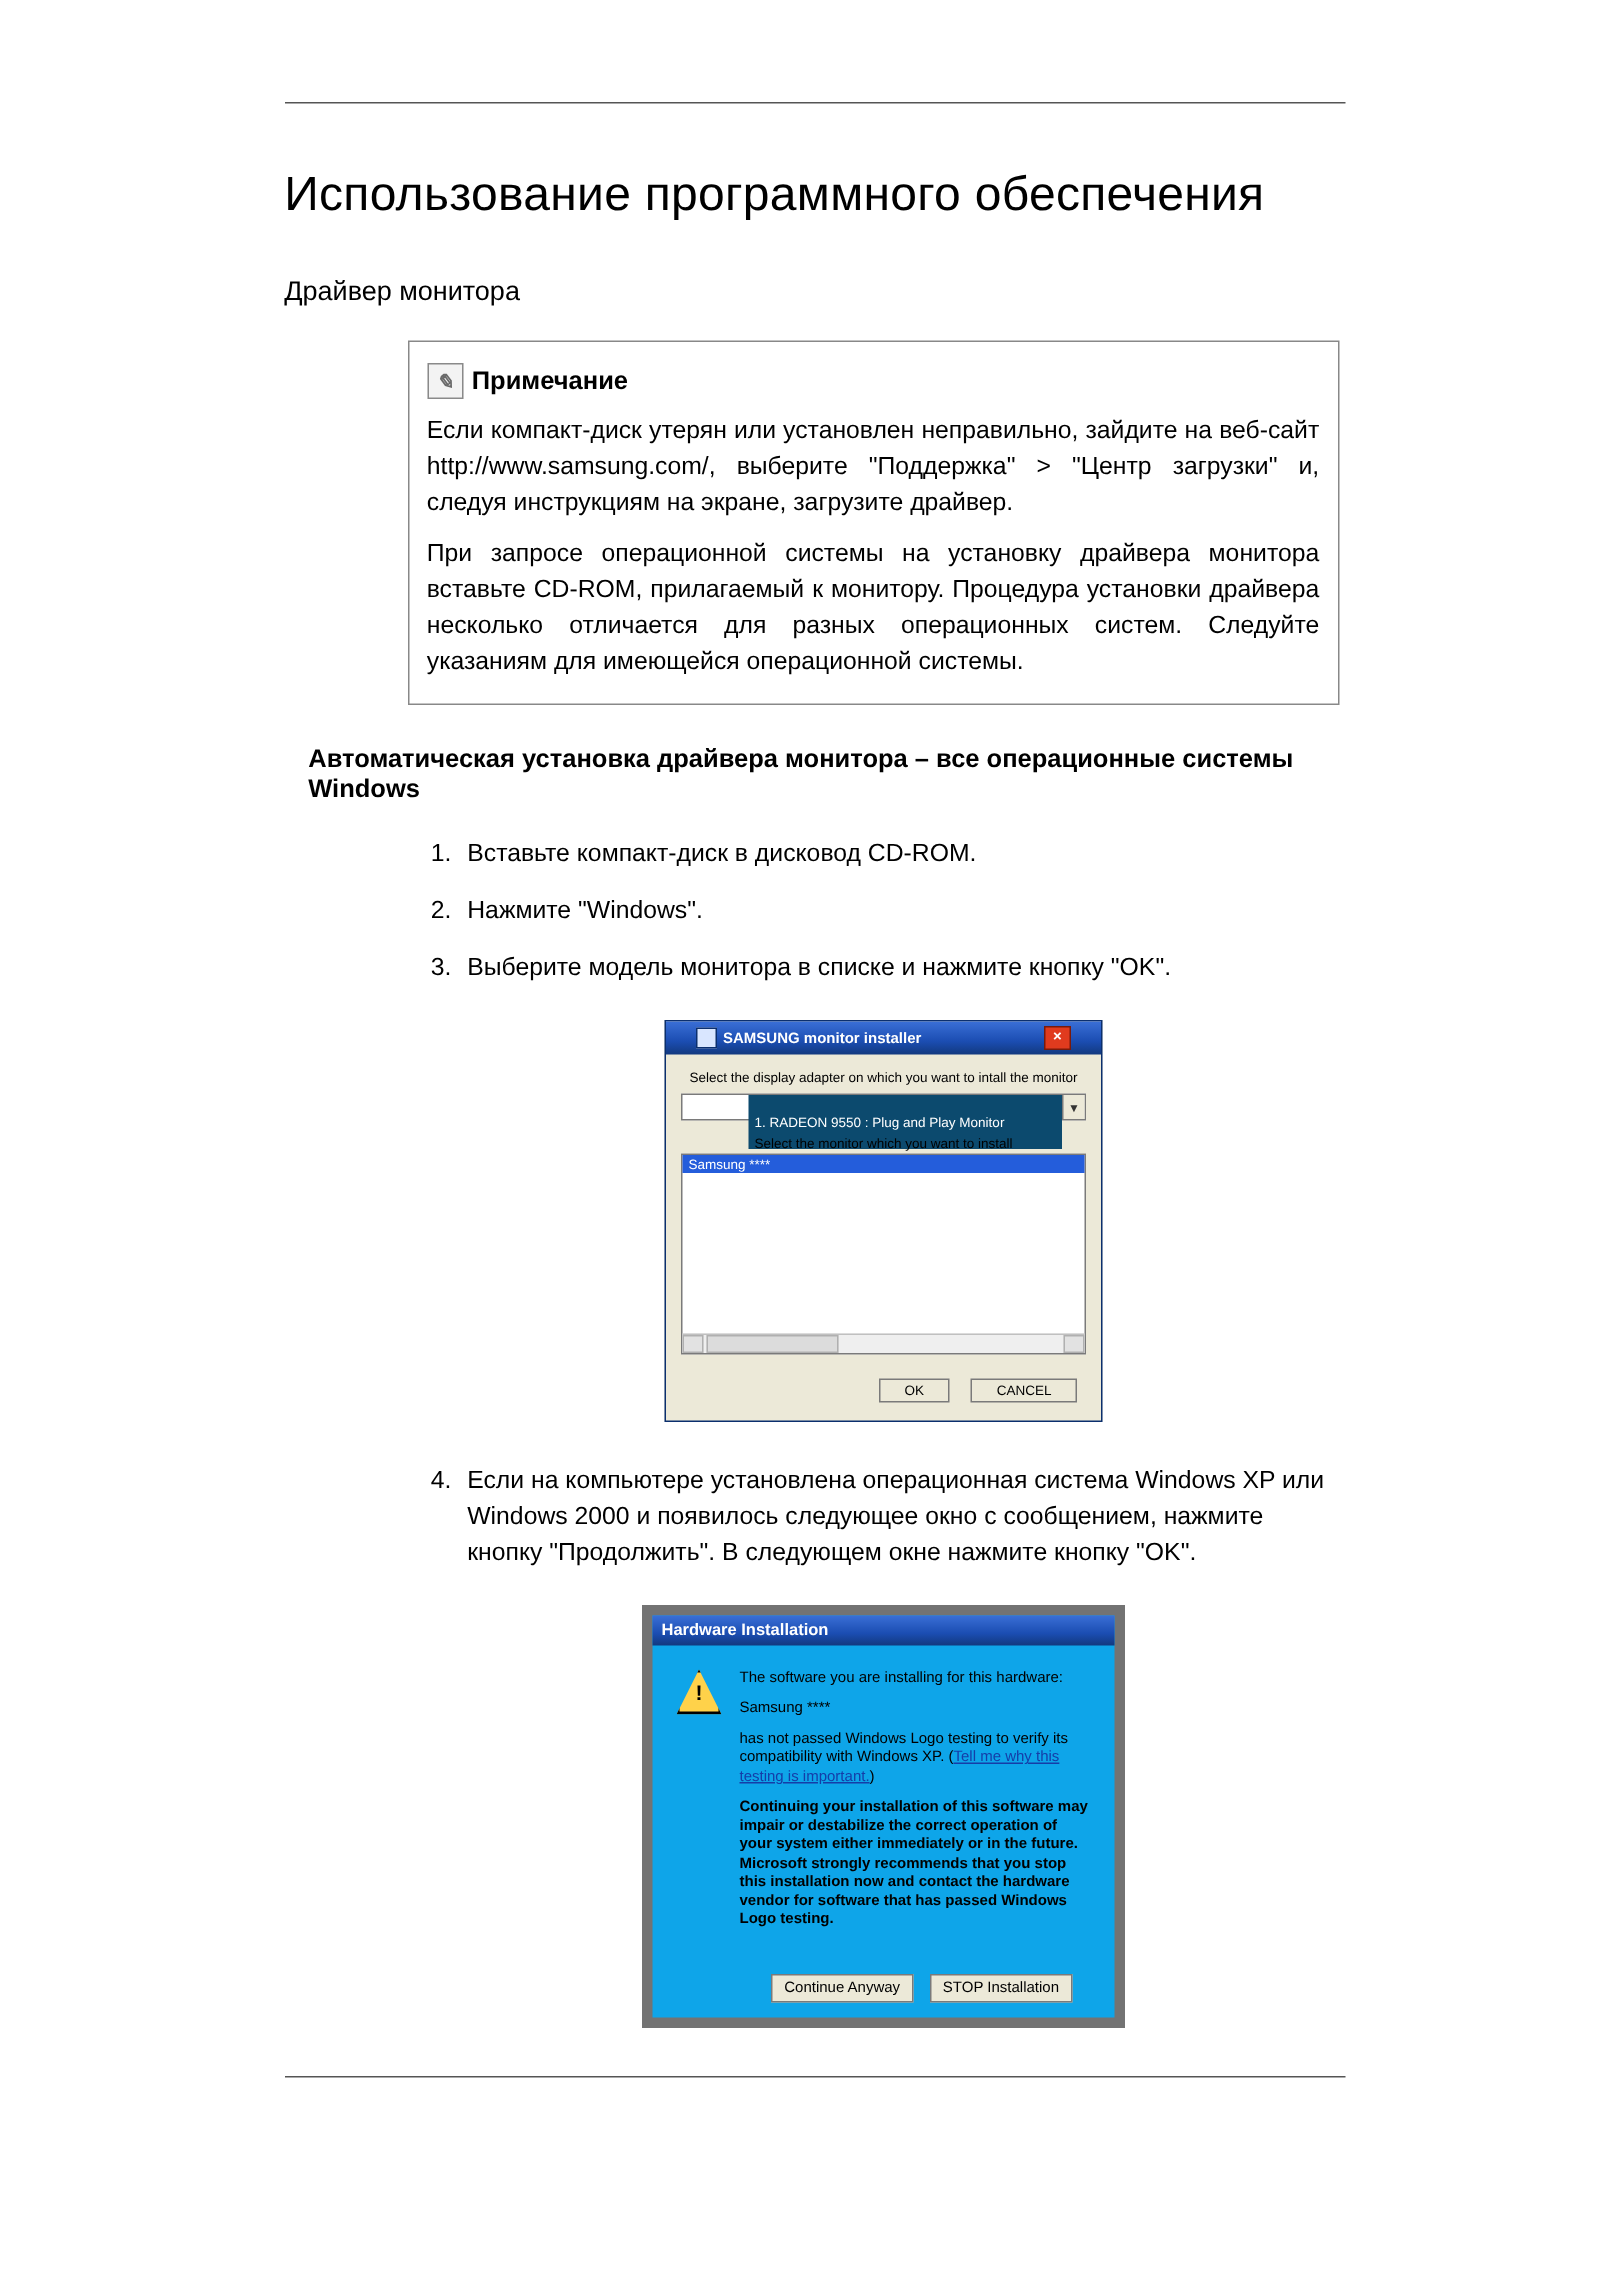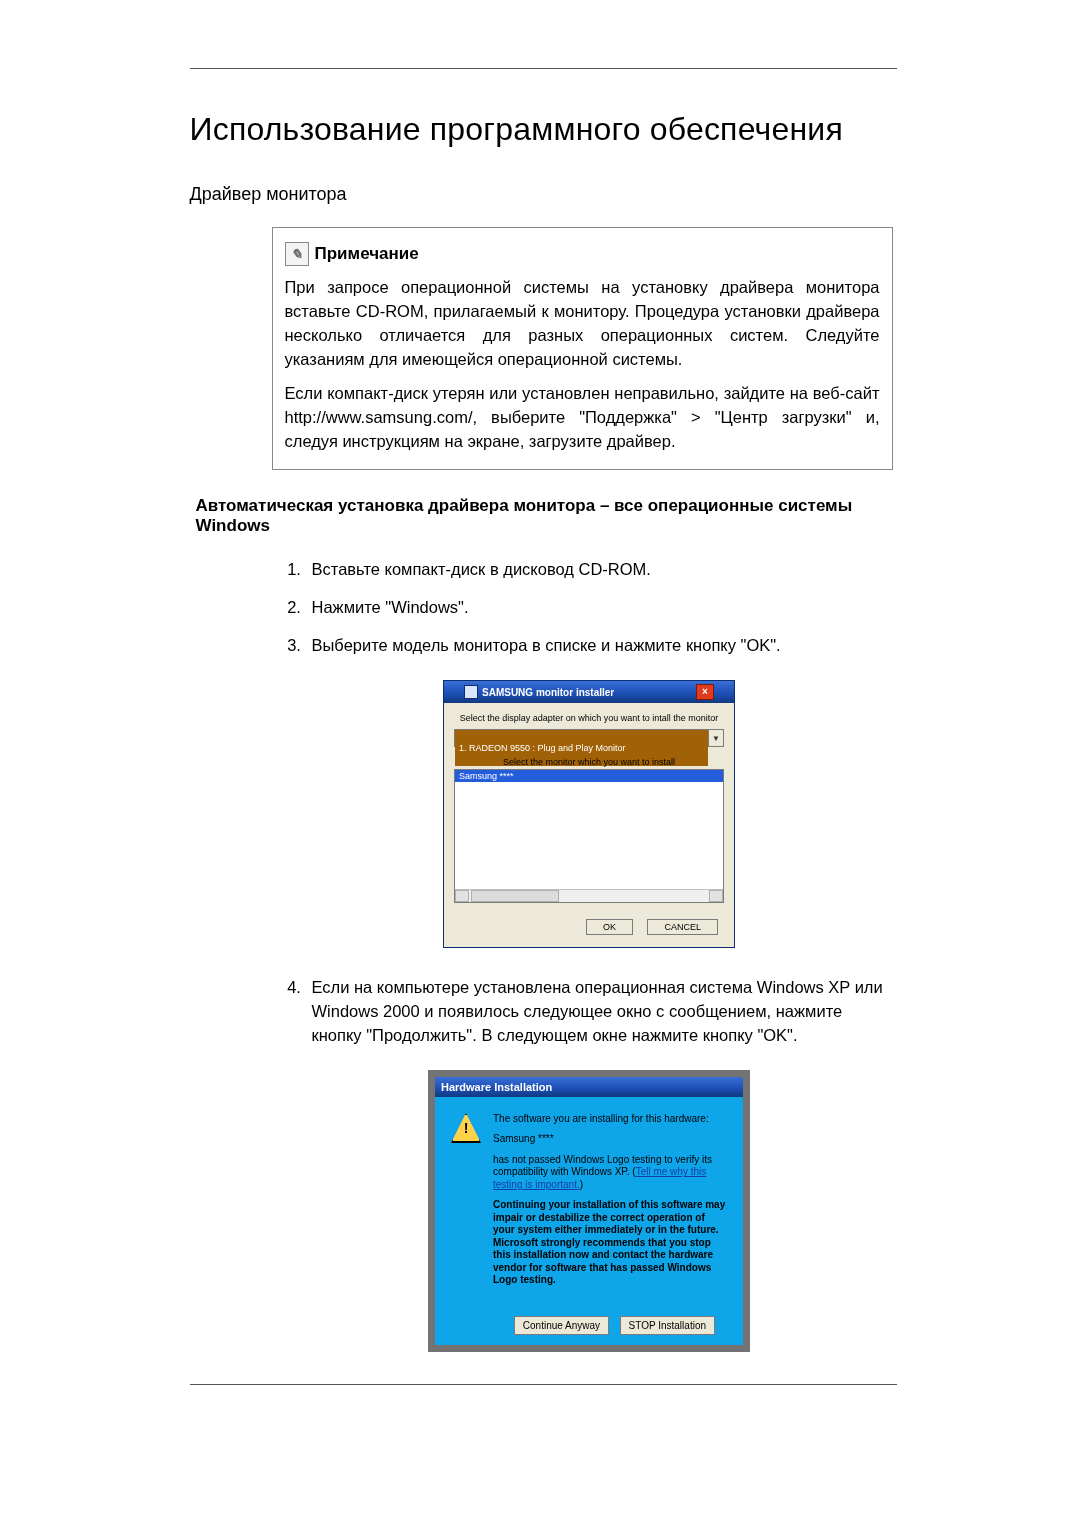--- a/index.html
+++ b/index.html
@@ -13,21 +13,21 @@
     min-height: 1527px;
     margin: 0 auto;
     padding: 68px 110px 60px 116px;
     box-sizing: border-box;
     position: relative;
   }
   .page-hr { border: 0; border-top: 1px solid #555; margin: 0 0 42px; }
   .page-hr-bottom { border: 0; border-top: 1px solid #555; margin: 32px 0 0; }
   h1 { font-size: 32px; font-weight: 400; margin: 0 0 36px; letter-spacing: .2px; }
   h2 { font-size: 18px; font-weight: 400; margin: 0 0 22px; }
-  h3 { font-size: 17px; font-weight: 700; margin: 26px 6px 16px; }
+  h3 { font-size: 17px; font-weight: 700; margin: 26px 16px 16px; }
 
   .note-box {
     border: 1px solid #888;
     margin-left: 82px;
     margin-right: 4px;
     padding: 14px 12px 16px;
   }
   .note-title-row { display: flex; align-items: center; gap: 6px; margin-bottom: 10px; }
   .note-icon {
     width: 22px; height: 22px; border: 1px solid #8a8a8a; background: #f3f3f3;
@@ -62,21 +62,21 @@
     width: 16px; height: 14px; background: #e03b1e; color: #fff;
     font: 700 10px/14px Arial; text-align: center; border: 1px solid #7a1a0a;
   }
   .win-body { padding: 10px 10px 12px; font: 9px Tahoma, Arial, sans-serif; color: #000; }
   .win-label { text-align: center; margin: 0 0 6px; font-size: 9px; }
   .win-combo {
     background: #fff; border: 1px solid #7a7a7a; display: flex; align-items: stretch;
     height: 16px;
   }
   .win-combo-inner {
-    flex: 1; background: #a16207; color: #fff; padding: 18px 4px; font-size: 9px; display: flex; align-items: center;
+    flex: 1; background: #0c4a6e; color: #fff; padding: 18px 4px; font-size: 9px; display: flex; align-items: center; margin-left: 44px;
   }
   .win-combo-arrow {
     width: 14px; background: #ece9d8; border-left: 1px solid #7a7a7a;
     display: flex; align-items: center; justify-content: center; color: #333; font-size: 8px;
   }
   .win-list {
     background: #fff; border: 1px solid #7a7a7a; height: 132px; margin-top: 0; position: relative;
   }
   .win-list-sel {
     background: #245ddb; color: #fff; font-size: 9px; padding: 1px 4px;
@@ -125,22 +125,22 @@
   <hr class="page-hr">
 
   <h1>Использование программного обеспечения</h1>
   <h2>Драйвер монитора</h2>
 
   <div class="note-box">
     <div class="note-title-row">
       <span class="note-icon">✎</span>
       <span class="note-title">Примечание</span>
     </div>
+    <p class="note-p">Если компакт-диск утерян или установлен неправильно, зайдите на веб-сайт http://www.samsung.com/, выберите "Поддержка" &gt; "Центр загрузки" и, следуя инструкциям на экране, загрузите драйвер.</p>
     <p class="note-p">При запросе операционной системы на установку драйвера монитора вставьте CD-ROM, прилагаемый к монитору. Процедура установки драйвера несколько отличается для разных операционных систем. Следуйте указаниям для имеющейся операционной системы.</p>
-    <p class="note-p">Если компакт-диск утерян или установлен неправильно, зайдите на веб-сайт http://www.samsung.com/, выберите "Поддержка" &gt; "Центр загрузки" и, следуя инструкциям на экране, загрузите драйвер.</p>
   </div>
 
   <h3>Автоматическая установка драйвера монитора – все операционные системы Windows</h3>
 
   <ol class="steps">
     <li>Вставьте компакт-диск в дисковод CD-ROM.</li>
     <li>Нажмите "Windows".</li>
     <li>Выберите модель монитора в списке и нажмите кнопку "OK".</li>
   </ol>
 

